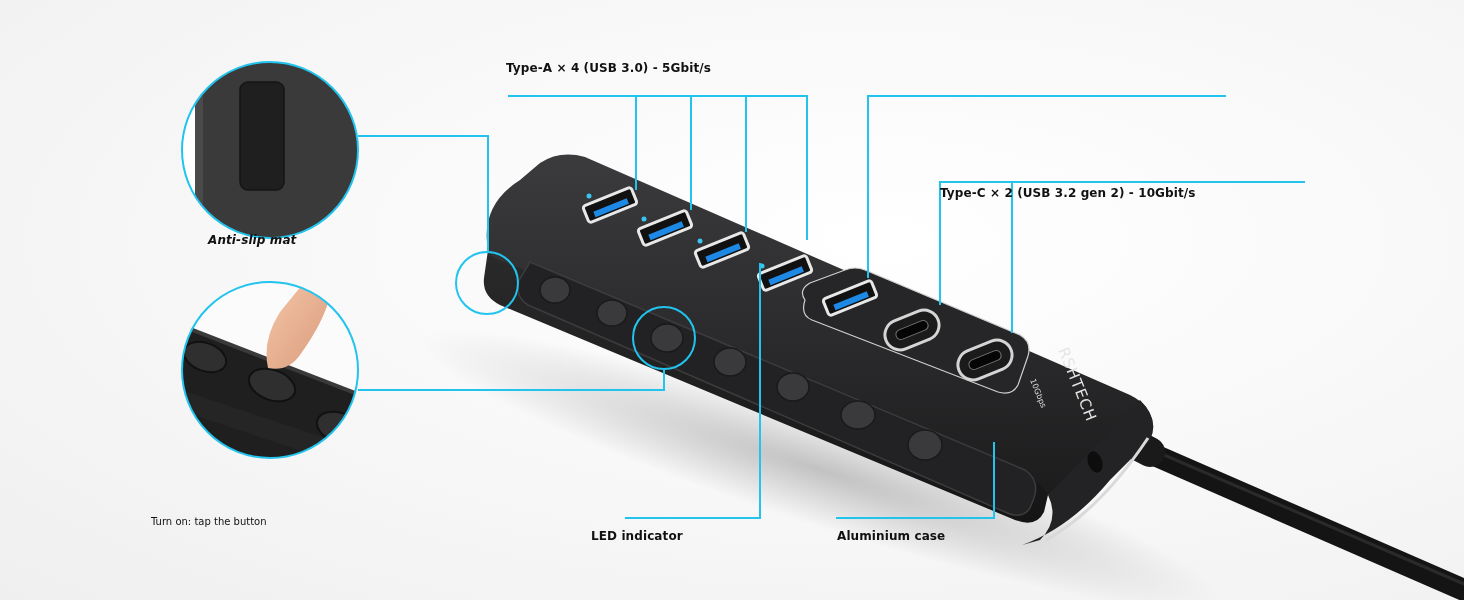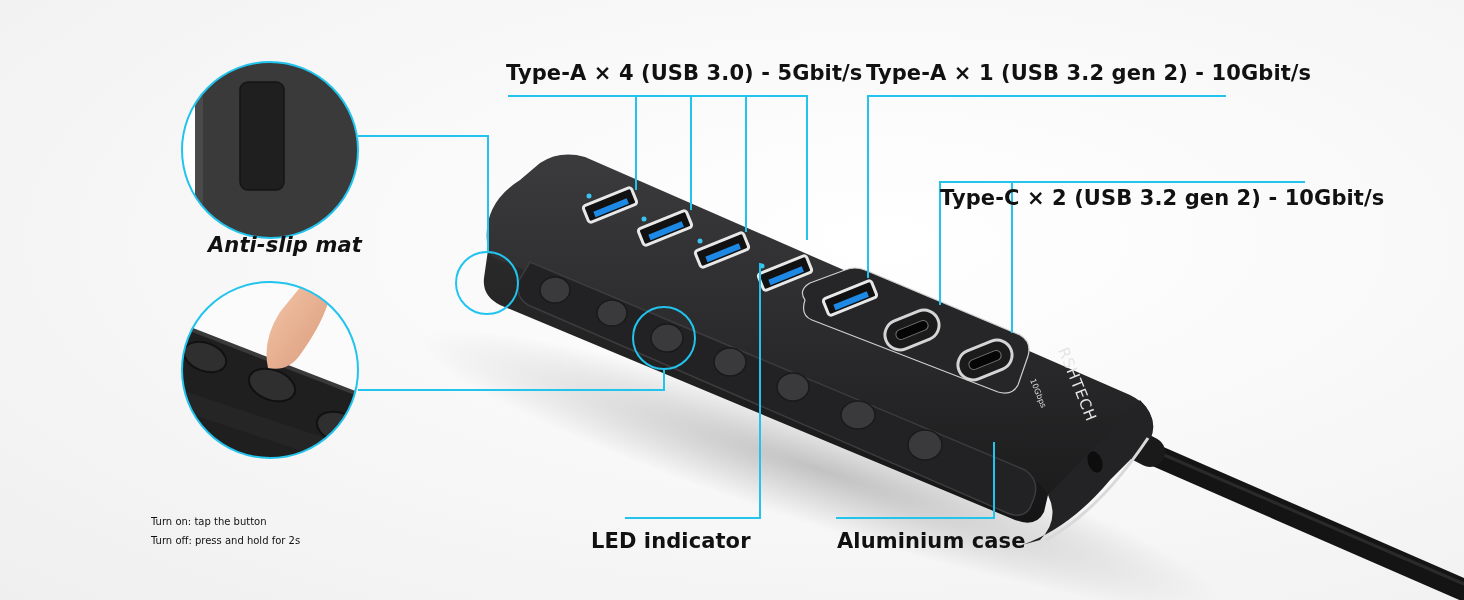--- a/index.html
+++ b/index.html
@@ -3,21 +3,21 @@
   <meta charset="utf-8">
   <style>
     html, body { margin: 0; padding: 0; }
     body {
       width: 1464px; height: 600px; overflow: hidden; position: relative;
       background: radial-gradient(ellipse at 60% 40%, #ffffff 0%, #f7f7f7 55%, #efefef 100%);
       font-family: "DejaVu Sans", sans-serif; color: #111;
     }
     .stage { position: absolute; inset: 0; }
     .label {
-      position: absolute; font-weight: bold; font-size: 21px; letter-spacing: 0.1px;
+      position: absolute; font-weight: bold; font-size: 12px; letter-spacing: 0.1px;
       white-space: nowrap; color: #111;
     }
     .sublabel { position: absolute; font-size: 10px; color: #111; line-height: 19px; white-space: nowrap; }
     svg.art { position: absolute; left: 0; top: 0; }
   </style>
 </head>
 <body>
 
 <div class="stage">
 
@@ -164,21 +164,19 @@
       <polyline points="358,390 664,390 664,368"></polyline>
       <circle cx="664" cy="338" r="31"></circle>
 
       <polyline points="625,518 760,518 760,263"></polyline>
 
       <polyline points="836,518 994,518 994,442"></polyline>
     </g>
   </svg>
 
   <div class="label" style="left:506px; top:61px;">Type-A × 4 (USB 3.0) - 5Gbit/s</div>
-  <div class="label" style="left:866px; top:61px;">Type-A × 1 (USB 3.2 gen 2) - 10Gbit/s</div>
   <div class="label" style="left:940px; top:146px;margin-top:40px;">Type-C × 2 (USB 3.2 gen 2) - 10Gbit/s</div>
   <div class="label" style="left:208px; top:233px;font-style:italic;">Anti-slip mat</div>
   <div class="sublabel" style="left:151px; top:512px;">Turn on: tap the button</div>
-  <div class="sublabel" style="left:151px; top:531px;">Turn off: press and hold for 2s</div>
   <div class="label" style="left:591px; top:529px;">LED indicator</div>
   <div class="label" style="left:837px; top:529px;text-align:right;">Aluminium case</div>
 
 </div>
 
 </body></html>

